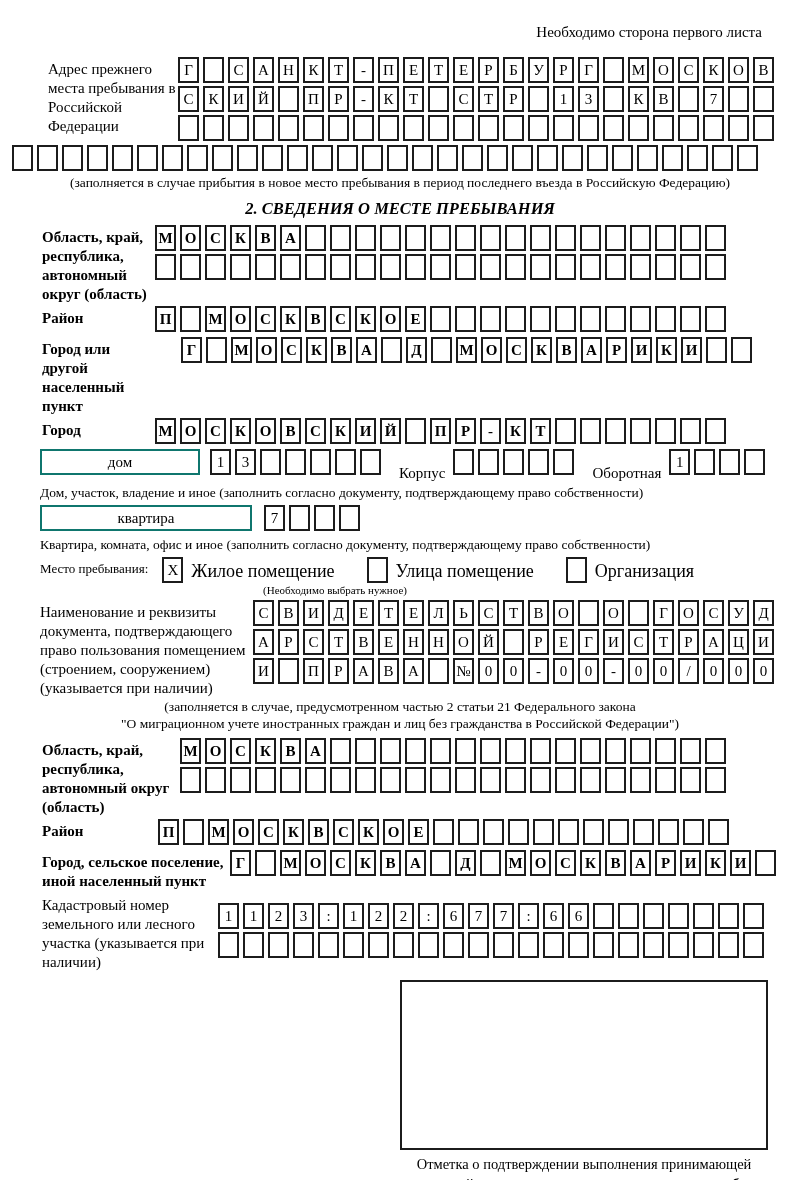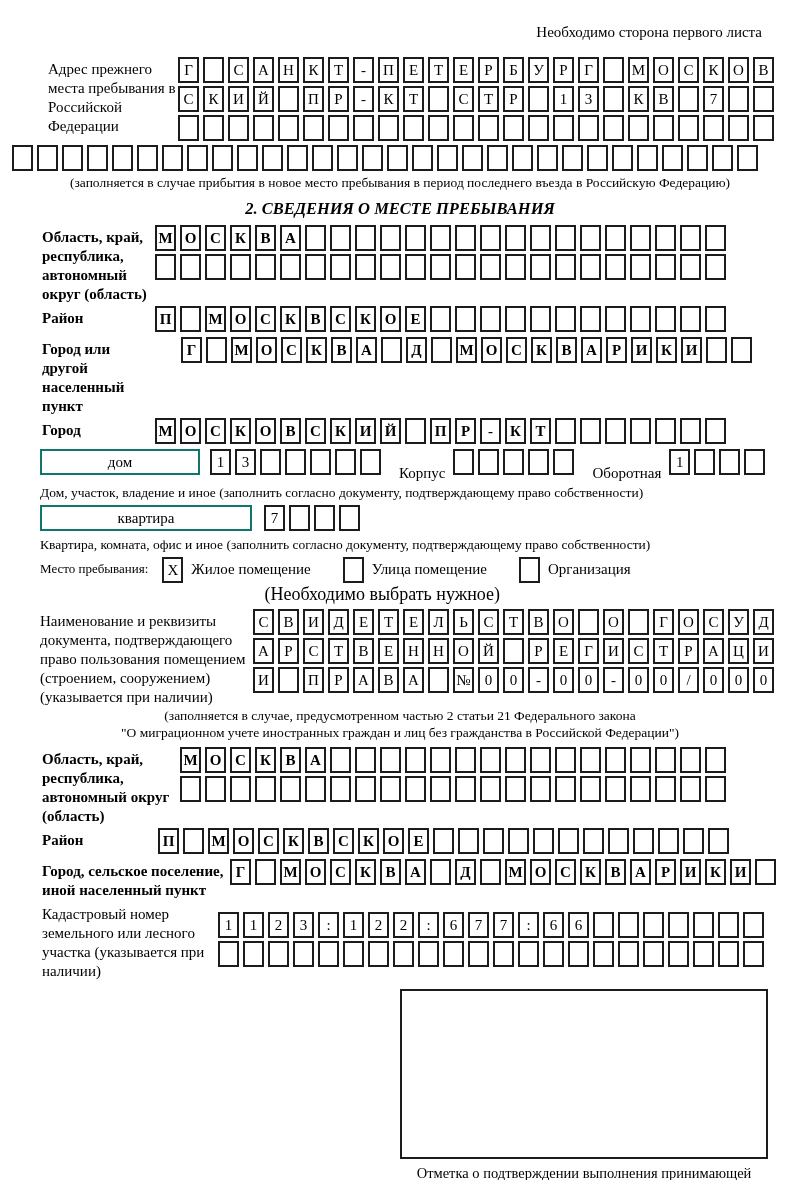--- a/index.html
+++ b/index.html
@@ -43,22 +43,22 @@
     box-sizing:border-box;height:26px;border:2px solid #0f766e;
     display:inline-flex;align-items:center;justify-content:center;
     font-size:15px;flex:0 0 auto;
   }
   .bb-house{width:160px;margin-left:40px;margin-right:10px;}
   .bb-apt{width:212px;margin-left:40px;margin-right:12px;}
   .inline-label{font-size:15px;padding-top:4px;margin:12px 8px 0 14px;flex:0 0 auto;}
   .stayline{display:flex;align-items:flex-start;margin-left:40px;margin-top:4px;}
   .stay-label{font-size:13px;padding-top:4px;margin-right:6px;}
   .check{margin:0 8px;}
-  .opt{font-size:15px;padding-top:4px;margin-right:24px;}
-  .choose-note{font-size:18px;margin-left:170px;width:330px;text-align:right;margin-top:1px;margin-bottom:4px;}
+  .opt{font-size:18px;padding-top:4px;margin-right:24px;}
+  .choose-note{font-size:11px;margin-left:170px;width:330px;text-align:center;margin-top:1px;margin-bottom:4px;}
   .stamp-wrap{margin-left:400px;margin-top:8px;width:368px;}
   .stamp-box{
     box-sizing:border-box;width:368px;height:170px;border:2px solid #1c1c1c;
   }
   .stamp-caption{
     font-size:14.5px;line-height:20px;text-align:center;margin-top:4px;width:368px;
   }
 </style>
 </head>
 <body>

